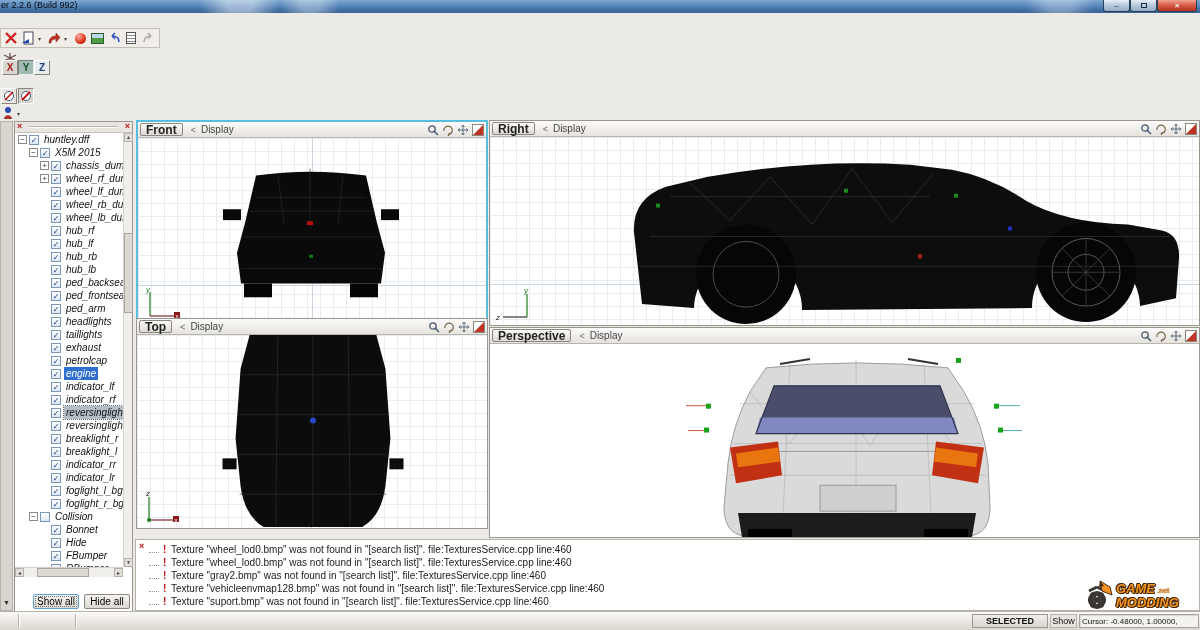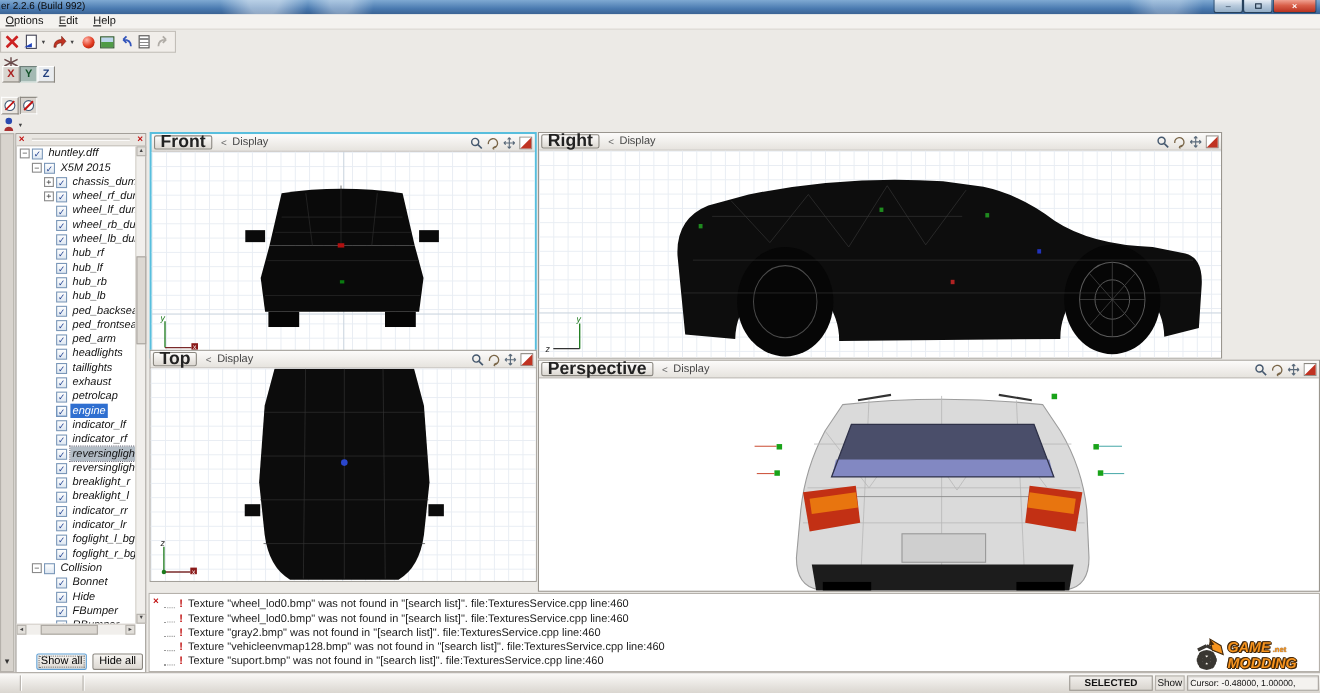--- a/index.html
+++ b/index.html
@@ -94,28 +94,28 @@
   .tp-hscroll .thumb { position:absolute; left:22px; top:0; width:52px; height:9px; background:#dcd8d2; border:1px solid #a9a59f; }
   .tp-btns { position:absolute; left:18px; right:2px; bottom:2px; height:15px; display:flex; gap:5px; }
   .tp-btns button { flex:1; font-family:inherit; font-size:10px; height:15px; line-height:12px;
                     background:linear-gradient(#f7f5f2,#dcd8d2); border:1px solid #8a867f; border-radius:2px; padding:0; }
   .tp-btns button.focused { border-color:#5e9fd4; outline:1px dotted #777; outline-offset:-3px; }
 
   
   .vp { position:absolute; background:#fff; border:1px solid #9a968f; }
   .vp.active { border:2px solid #58bedd; }
   .vp-front { left:136px; top:120px; width:352px; height:206px; }
-  .vp-right { left:489px; top:120px; width:622px; height:206px; }
+  .vp-right { left:489px; top:120px; width:711px; height:206px; }
   .vp-top   { left:136px; top:318px; width:352px; height:211px; }
   .vp-persp { left:489px; top:327px; width:711px; height:211px; }
   .vp-head { position:absolute; left:0; right:0; top:0; height:16px;
              background:linear-gradient(#fcfbfa,#e6e3de); border-bottom:1px solid #b8b4ae;
              display:flex; align-items:center; padding:0 2px; }
   .vp-name { border:1px solid #8a8780; background:linear-gradient(#fdfcfb,#ddd9d3); font-weight:bold;
-             font-size:16px; height:13px; line-height:12px; padding:0 5px; border-radius:2px; color:#222; flex:none; }
+             font-size:12px; height:13px; line-height:12px; padding:0 5px; border-radius:2px; color:#222; flex:none; }
   .vp-menu { display:flex; align-items:center; gap:5px; font-size:10px; color:#444; margin-left:8px; flex:none; }
   .vp-menu .chev { color:#666; font-size:9px; }
   .vp-icons { margin-left:auto; display:flex; gap:2px; flex:none; }
   .vpi { width:13px; height:13px; display:flex; align-items:center; justify-content:center; }
   .vp-body { position:absolute; left:0; right:0; top:16px; bottom:0; overflow:hidden; }
   .grid { background-color:#fff;
           background-image:linear-gradient(#e8edf3 1px, transparent 1px),
                            linear-gradient(90deg,#e8edf3 1px, transparent 1px);
           background-size:13px 13px; }
   .vline { position:absolute; top:0; bottom:0; width:1px; background:#ccd6e0; }
@@ -160,25 +160,20 @@
     <span class="title">er 2.2.6 (Build 992)</span>
     <span class="winbtns">
       <span class="wb min">–</span>
       <span class="wb max">
           <span class="sq"></span>
         </span>
       <span class="wb close">×</span>
     </span>
   </div>
 
-  <div class="menubar">
-    <span class="mi">Options</span>
-    <span class="mi">Edit</span>
-    <span class="mi">Help</span>
-  </div>
 
   <div class="toolbar">
     <span class="tb">
       <svg width="12" height="12">
           <path d="M1 1 L11 11 M11 1 L1 11" stroke="#cc2222" stroke-width="2.4"></path>
         </svg>
     </span>
     <span class="tb">
       <svg width="14" height="14">
           <rect x="3" y="1" width="9" height="12" fill="#fff" stroke="#445"></rect>

